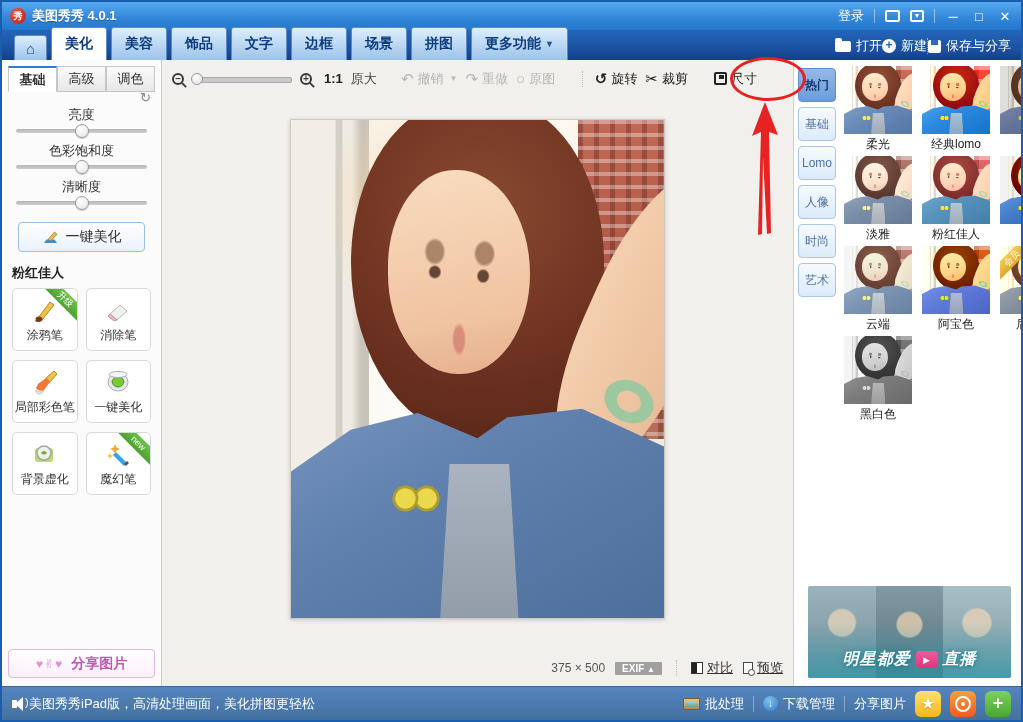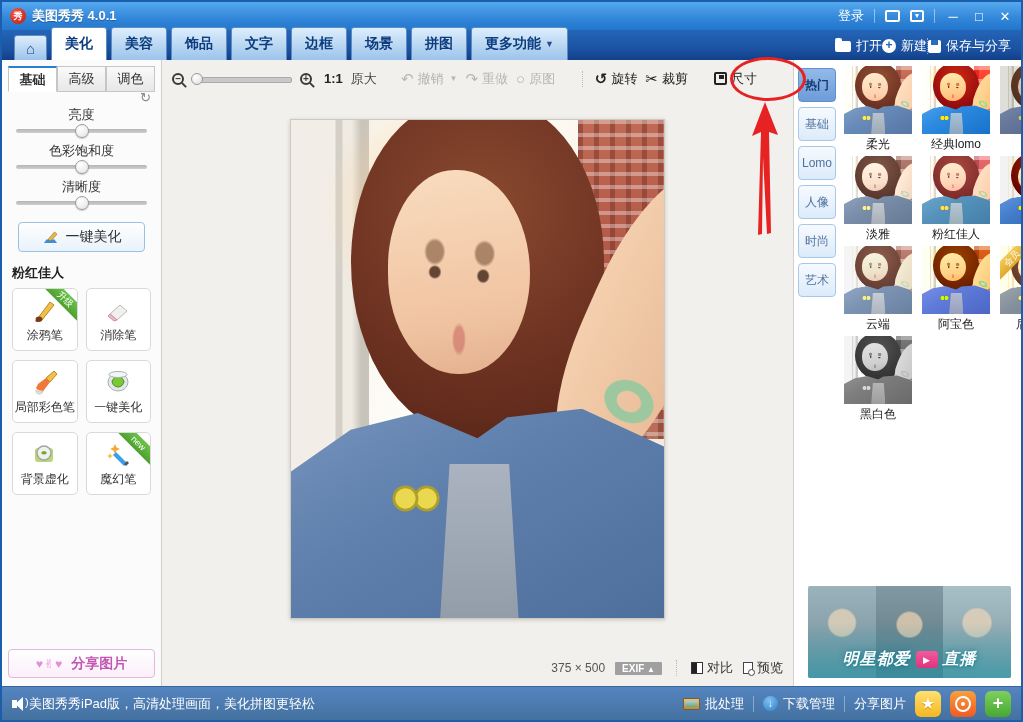--- a/index.html
+++ b/index.html
@@ -77,21 +77,21 @@
   .ic-resize::after { content:""; position:absolute; top:1px; right:1px; width:5px; height:4px; background:#222; }
   .photo-wrap { align-self:center; margin-top:22px; }
   .photo { position:relative; overflow:hidden; background:#f6f2ea; }
   .photo.main { width:375px; height:500px; border:1px solid #cfcabf; box-shadow:0 1px 4px rgba(0,0,0,.18); }
   .c-info { margin-top:auto; height:30px; display:flex; align-items:center; justify-content:flex-end; gap:10px; padding:0 10px 6px; font-size:12px; color:#555; }
   .exif-badge { background:#a0a0a0; color:#fff; font-size:10px; font-weight:bold; border-radius:1px; padding:1px 7px; cursor:pointer; }
   .exif-badge .up { font-size:8px; }
   .ic-compare { width:12px; height:12px; border:1px solid #333; background:linear-gradient(90deg,#222 0 50%,#fff 50%); }
   .ic-preview { position:relative; width:10px; height:12px; border:1px solid #444; background:#fff; }
   .ic-preview::after { content:""; position:absolute; right:-3px; bottom:-3px; width:5px; height:5px; border:1.5px solid #444; border-radius:50%; background:#fff; }
-  .info-act { display:flex; align-items:center; gap:4px; color:#333; font-size:13px; cursor:pointer; }
+  .info-act { display:flex; align-items:center; gap:4px; color:#333; font-size:13px; cursor:pointer;text-decoration:underline; }
 
   
   .ph { position:absolute; }
   .ph-base { inset:0; background:linear-gradient(105deg,#e9e5de 0%,#f8f5ee 18%,#fffdf8 40%,#fbf4ea 65%,#efe7dc 100%); }
   .ph-frame { left:0; top:0; width:21%; height:100%; background:linear-gradient(90deg,#f2eee7 0 56%,#d5d0c7 58% 65%,#efeae2 67% 78%,#c9c4ba 90% 100%); }
   .ph-glow { left:8%; top:-6%; width:58%; height:48%; background:radial-gradient(ellipse at center,rgba(255,212,156,.8),rgba(255,212,156,0) 68%); }
   .ph-bld { right:0; top:0; width:23%; height:64%; background:repeating-linear-gradient(180deg,rgba(255,255,255,.35) 0 4px,transparent 4px 13px),repeating-linear-gradient(90deg,rgba(110,45,35,.45) 0 5px,transparent 5px 16px),linear-gradient(180deg,#c06a55,#ad5141 60%,#b8705a); }
   .ph-hair { left:16%; top:-4%; width:68%; height:68%; border-radius:50% 50% 42% 58% / 55% 55% 50% 60%; background:radial-gradient(circle at 52% 32%,#8a4a30 0%,#6f3322 55%,#572516 100%); }
   .ph-arm { right:-9%; top:9%; width:30%; height:64%; border-radius:45%; transform:rotate(24deg); background:linear-gradient(90deg,#f4cfae,#e9bd9a); }
   .ph-brace { right:2%; top:52%; width:15%; height:9%; transform:rotate(28deg); background:radial-gradient(closest-side,transparent 42%,#9dc79e 48% 88%,transparent 94%); }

